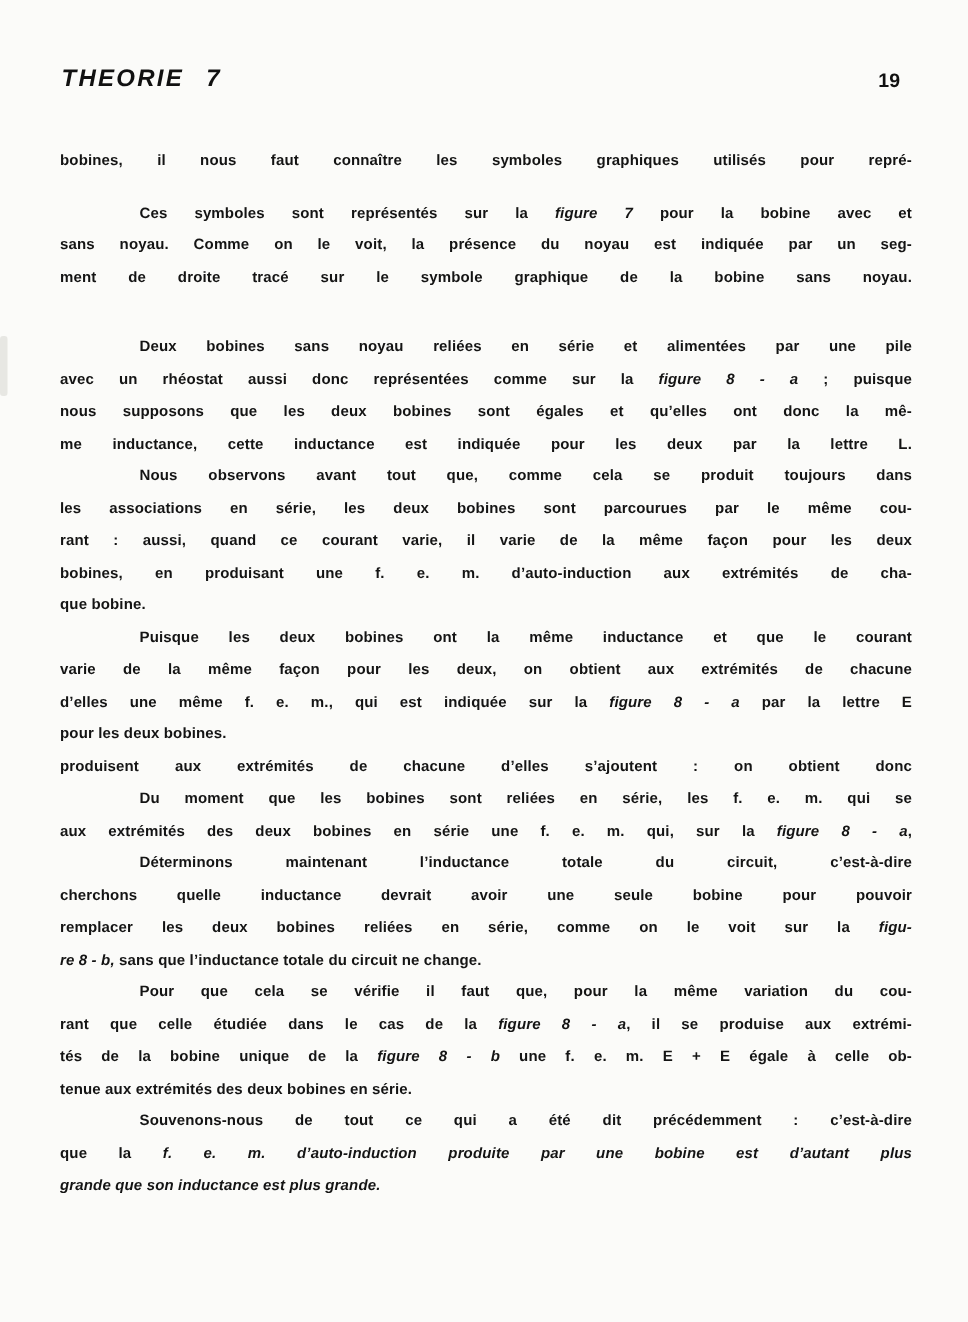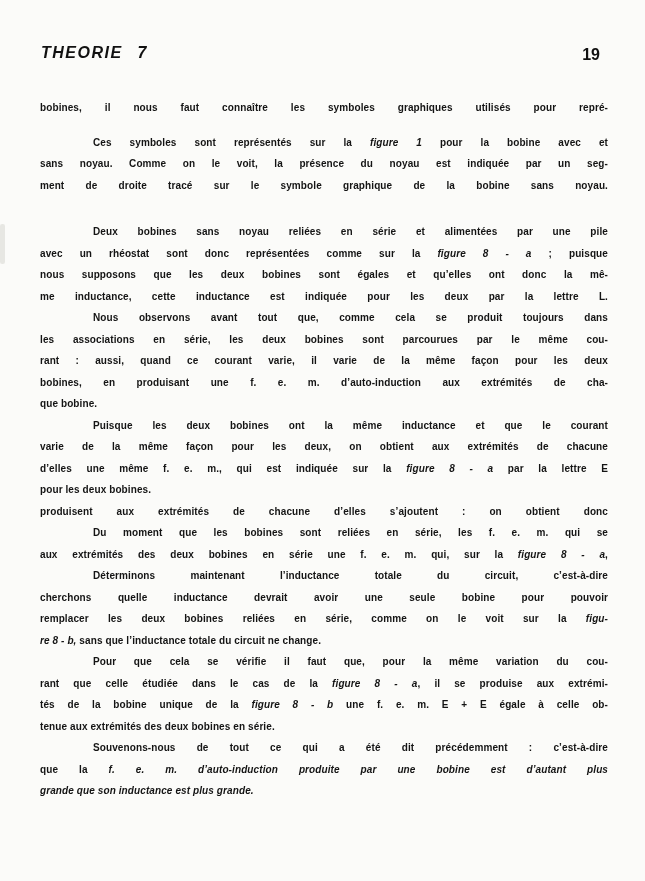--- a/index.html
+++ b/index.html
@@ -20,21 +20,21 @@
     font-weight: bold;
     font-style: italic;
     letter-spacing: 1.5px;
     word-spacing: 9px;
     color: #111;
   }
   .page-number {
     position: absolute;
     right: 45px;
     top: 46px;
-    font-size: 16px;
+    font-size: 13px;
     font-weight: bold;
     color: #111;
   }
   .page-body {
     position: absolute;
     left: 40px;
     top: 97px;
     width: 568px;
   }
   .para {
@@ -74,27 +74,27 @@
 
 <div class="page-number">19</div>
 
 <div class="scan-artifact"></div>
 
 <div class="page-body">
     <div class="para gap0">
       <div class="line"><span class="run">bobines, il nous faut connaître les symboles graphiques utilisés pour repré-</span></div>
     </div>
     <div class="para gap1">
-      <div class="line indent"><span class="run">Ces symboles sont représentés sur la </span><span class="run italic">figure 1</span><span class="run"> pour la bobine avec et</span></div>
+      <div class="line indent"><span class="run">Ces symboles sont représentés sur la </span><span class="run italic">figure 7</span><span class="run"> pour la bobine avec et</span></div>
       <div class="line"><span class="run">sans noyau. Comme on le voit, la présence du noyau est indiquée par un seg-</span></div>
       <div class="line"><span class="run">ment de droite tracé sur le symbole graphique de la bobine sans noyau.</span></div>
     </div>
     <div class="para gap2">
       <div class="line indent"><span class="run">Deux bobines sans noyau reliées en série et alimentées par une pile</span></div>
-      <div class="line"><span class="run">avec un rhéostat sont donc représentées comme sur la </span><span class="run italic">figure 8 - a</span><span class="run"> ; puisque</span></div>
+      <div class="line"><span class="run">avec un rhéostat aussi donc représentées comme sur la </span><span class="run italic">figure 8 - a</span><span class="run"> ; puisque</span></div>
       <div class="line"><span class="run">nous supposons que les deux bobines sont égales et qu’elles ont donc la mê-</span></div>
       <div class="line"><span class="run">me inductance, cette inductance est indiquée pour les deux par la lettre L.</span></div>
     </div>
     <div class="para gap0">
       <div class="line indent"><span class="run">Nous observons avant tout que, comme cela se produit toujours dans</span></div>
       <div class="line"><span class="run">les associations en série, les deux bobines sont parcourues par le même cou-</span></div>
       <div class="line"><span class="run">rant : aussi, quand ce courant varie, il varie de la même façon pour les deux</span></div>
       <div class="line"><span class="run">bobines, en produisant une f. e. m. d’auto-induction aux extrémités de cha-</span></div>
       <div class="line last"><span class="run">que bobine.</span></div>
     </div>

